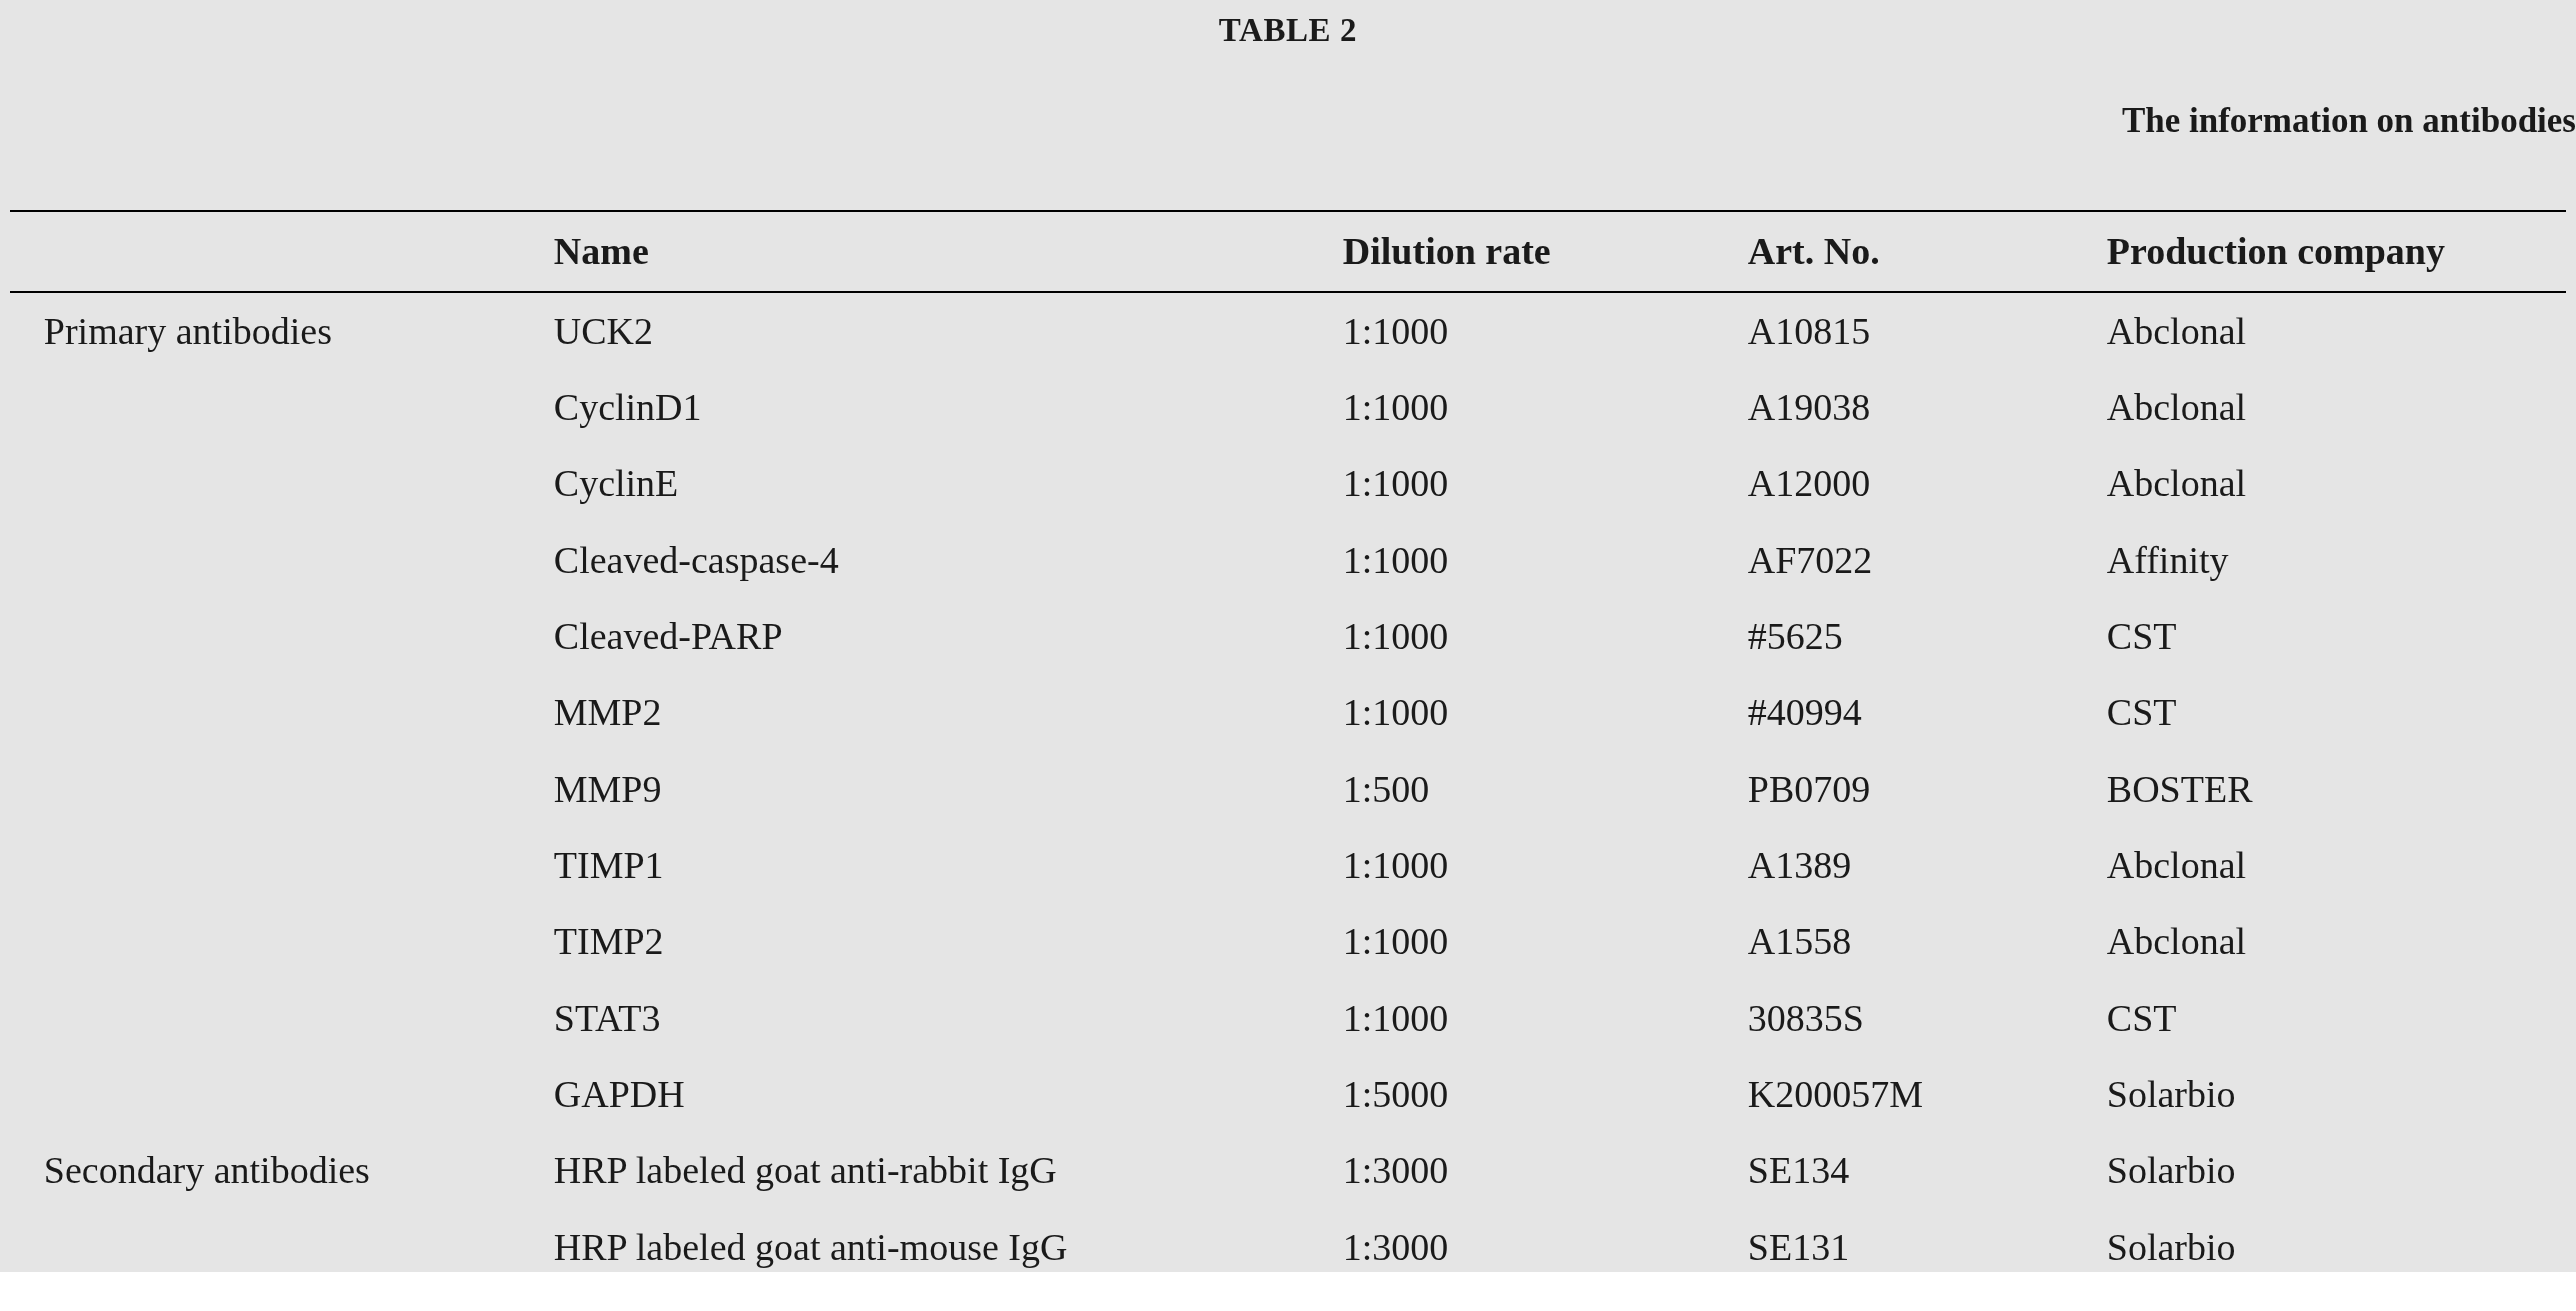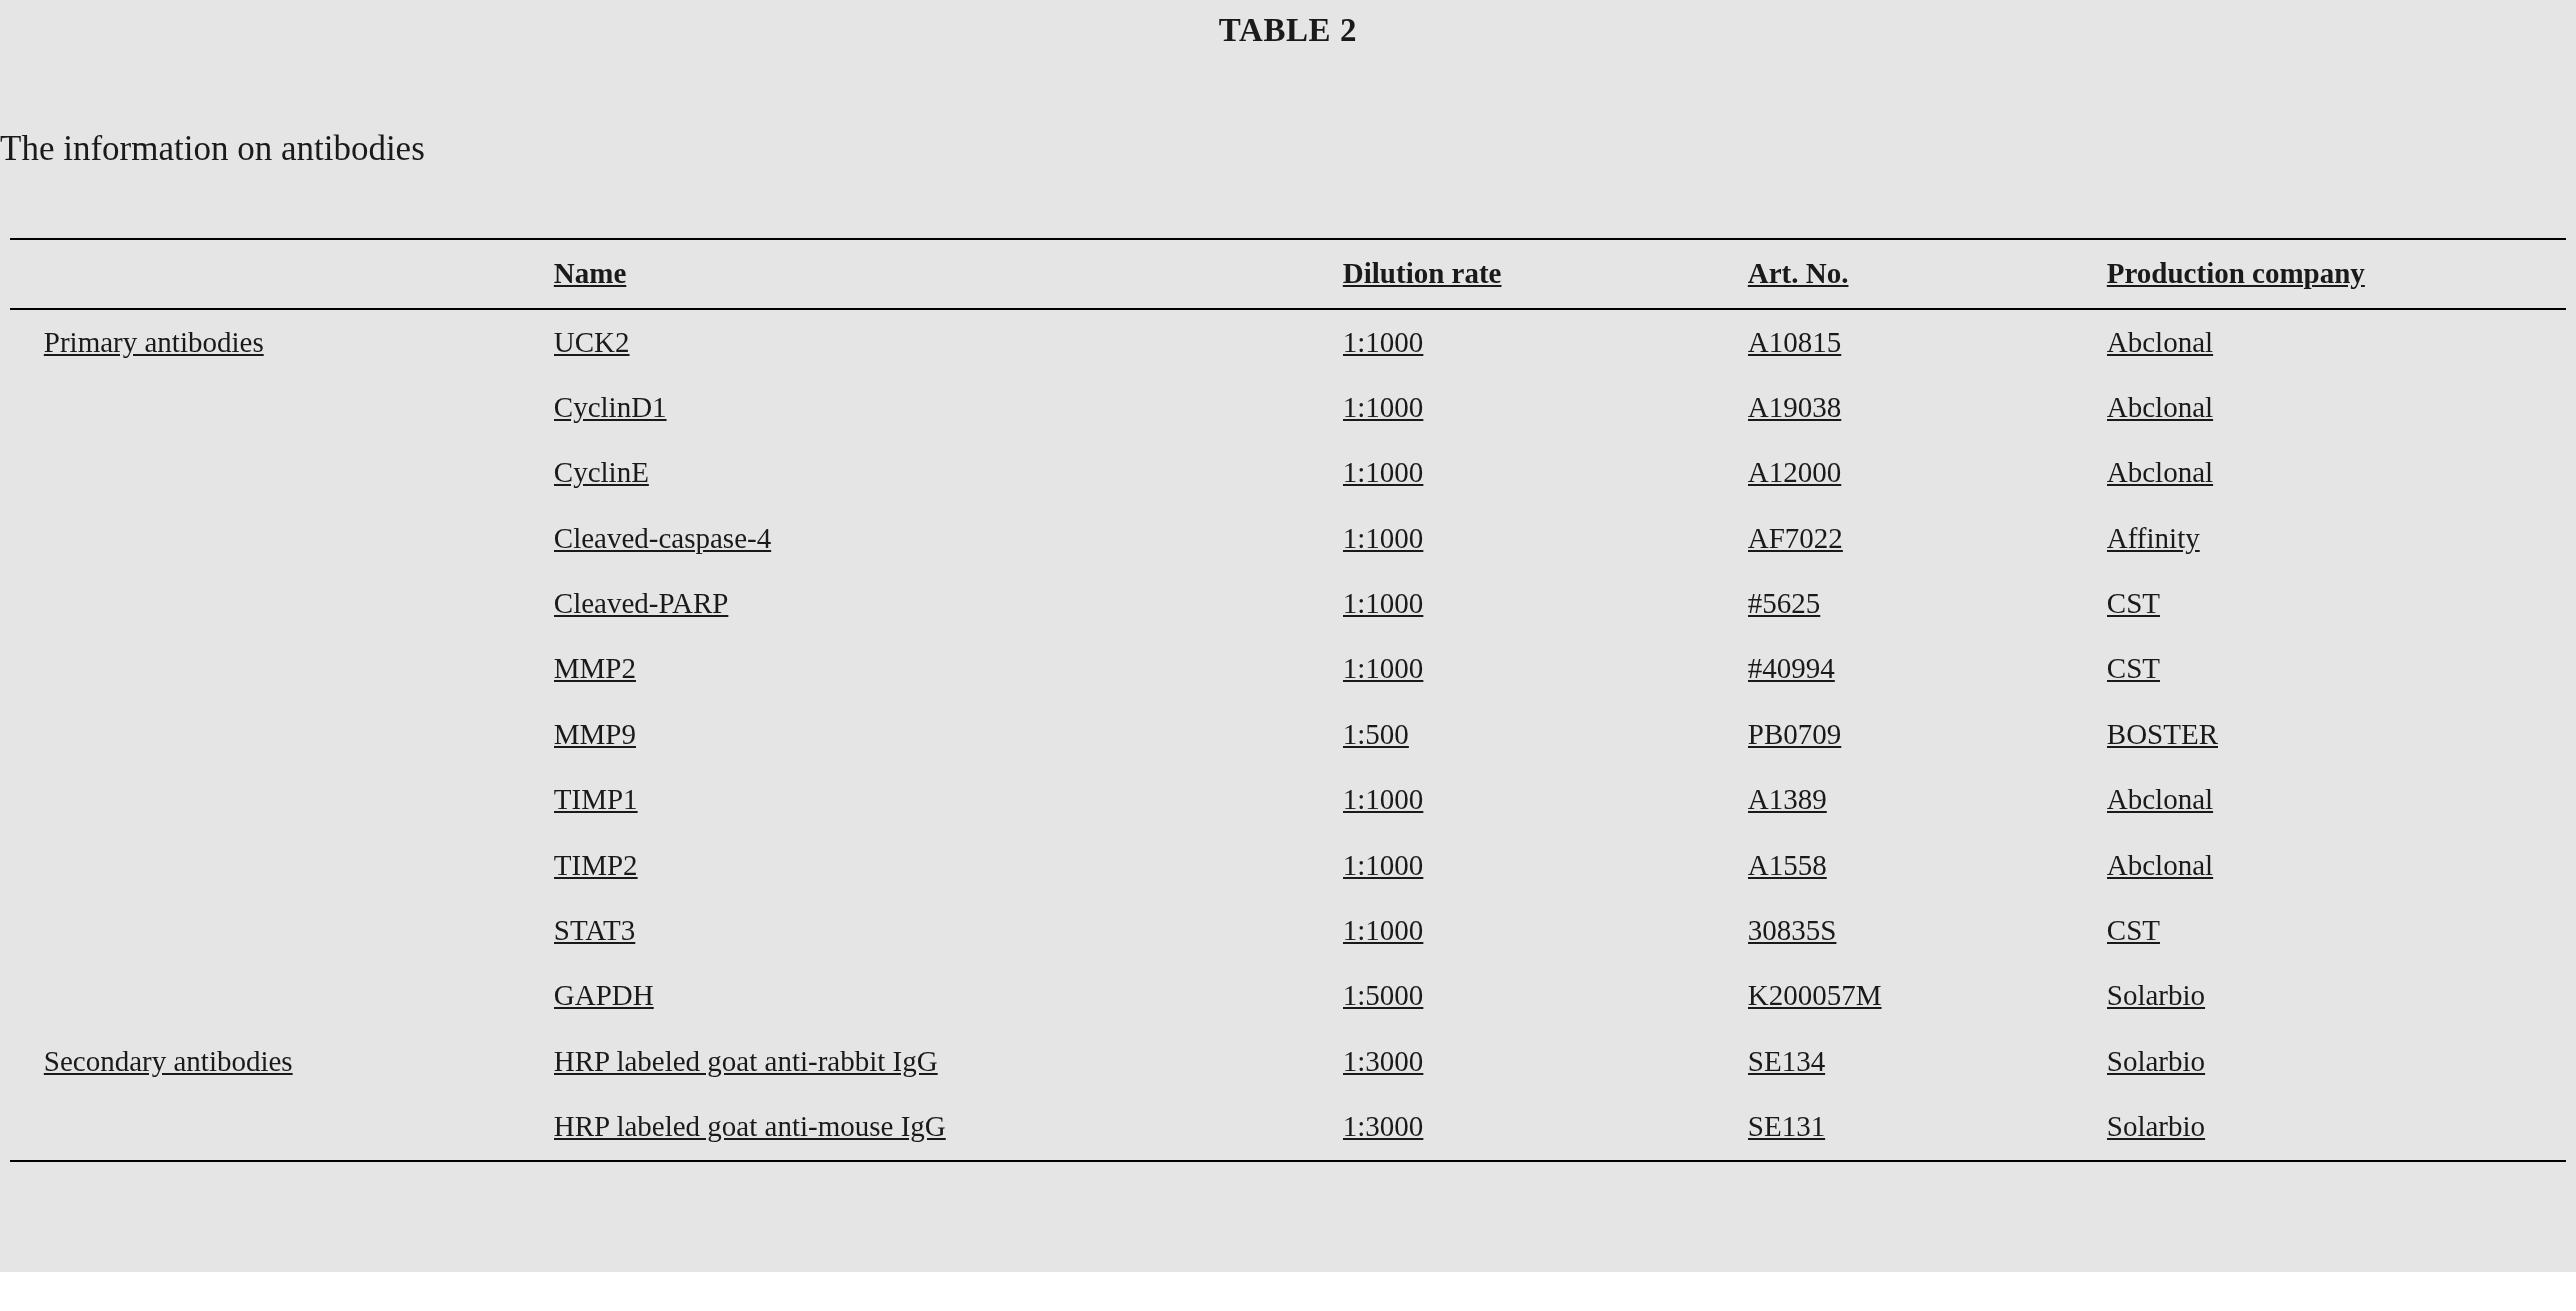--- a/index.html
+++ b/index.html
@@ -18,38 +18,37 @@
     overflow: hidden;
   }
   .table-title {
     text-align: center;
     font-weight: 700;
     font-size: 33px;
     line-height: 1.2;
     letter-spacing: 0.6px;
   }
   .table-subtitle {
-    text-align: left;
-    font-weight: 400;
+    text-align: right;
+    font-weight: 700;
     font-size: 35px;
     line-height: 1.2;
-    margin-top: 77px;
+    margin-top: 49px;
   }
   .tbl-wrap {
     margin: 68px 9.8px 0 9.8px;
   }
   table.antibody-table {
     width: 100%;
     border-collapse: collapse;
     table-layout: fixed;
     border-top: 2.4px solid #000;
     border-bottom: 2.4px solid #000;
-    font-size: 29px;
+    font-size: 38px;
     line-height: 1.22;
-    text-decoration: underline;
   }
   table.antibody-table thead th {
     text-align: left;
     font-weight: 700;
     vertical-align: middle;
     padding: 16px 0 17px 0;
     border-bottom: 2.4px solid #000;
   }
   table.antibody-table tbody td {
     text-align: left;

